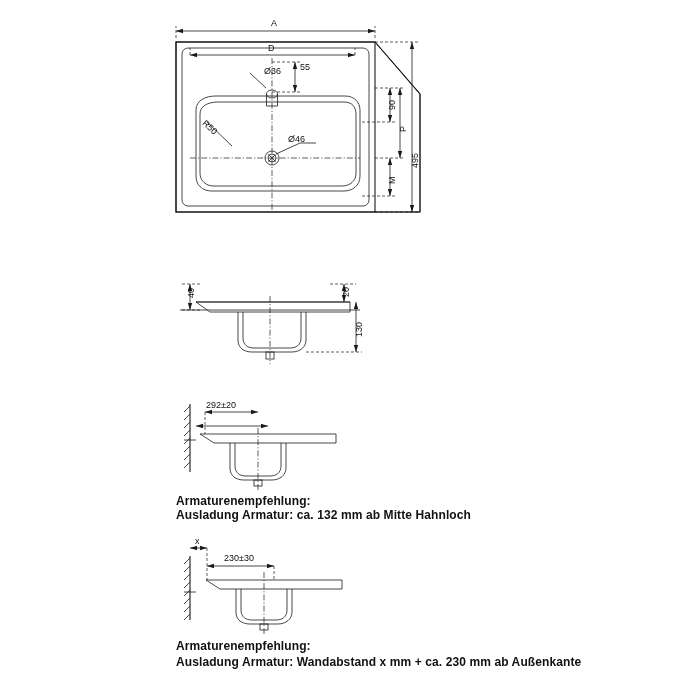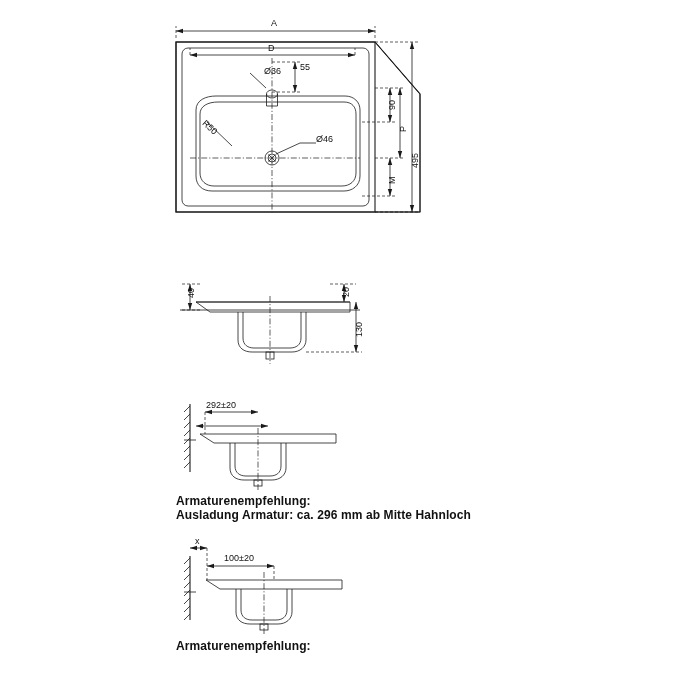--- a/index.html
+++ b/index.html
@@ -186,31 +186,32 @@
     <path d="M207,566 l7,-2.2 v4.4 z" fill="#1a1a1a"></path>
     <path d="M274,566 l-7,-2.2 v4.4 z" fill="#1a1a1a"></path>
     <line class="s dash2" x1="274" y1="566" x2="274" y2="580"></line>
   </svg>
 
   <div class="lbl" style="left:271px;top:18px;">A</div>
   <div class="lbl" style="left:268px;top:43px;">D</div>
   <div class="lbl" style="left:216px;top:66px;margin-left:48px;">Ø36</div>
   <div class="lbl" style="left:300px;top:62px;">55</div>
   <div class="lbl" style="left:207px;top:118px;transform:rotate(42deg);transform-origin:0 0;">R50</div>
-  <div class="lbl" style="left:288px;top:134px;margin-left:28px;">Ø46</div>
+  <div class="lbl" style="left:288px;top:134px;">Ø46</div>
   <div class="lbl vert" style="left:387px;top:110px;">90</div>
   <div class="lbl vert" style="left:398px;top:132px;">P</div>
   <div class="lbl vert" style="left:387px;top:184px;">M</div>
   <div class="lbl vert" style="left:410px;top:168px;">495</div>
 
   <div class="lbl vert" style="left:186px;top:298px;">40</div>
   <div class="lbl vert" style="left:341px;top:297px;">20</div>
   <div class="lbl vert" style="left:354px;top:337px;">130</div>
 
   <div class="lbl" style="left:206px;top:400px;">292±20</div>
   <div class="note" style="left:176px;top:494px;">Armaturenempfehlung:</div>
-  <div class="note" style="left:176px;top:508px;">Ausladung Armatur: ca. 296 mm ab Mitte Hahnloch</div>
+  <div class="note" style="left:176px;top:508px;">Ausladung Armatur: ca. 132 mm ab Mitte Hahnloch</div>
 
   <div class="lbl" style="left:195px;top:536px;">x</div>
-  <div class="lbl" style="left:224px;top:553px;">100±20</div>
+  <div class="lbl" style="left:224px;top:553px;">230±30</div>
   <div class="note" style="left:176px;top:639px;">Armaturenempfehlung:</div>
+  <div class="note" style="left:176px;top:655px;">Ausladung Armatur: Wandabstand x mm + ca. 230 mm ab Außenkante</div>
 
 </div>
 
 </body></html>

